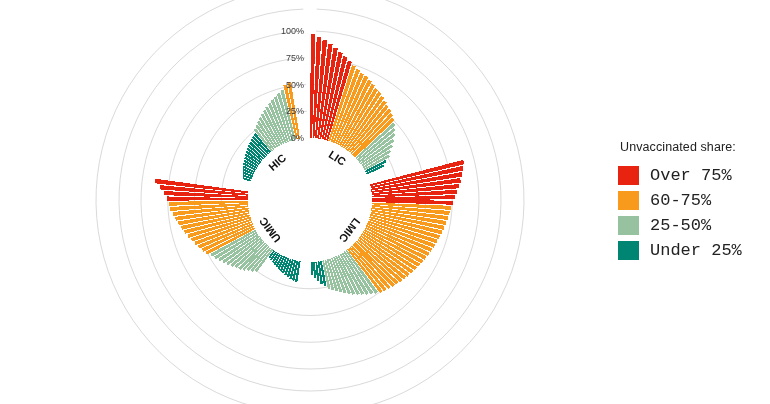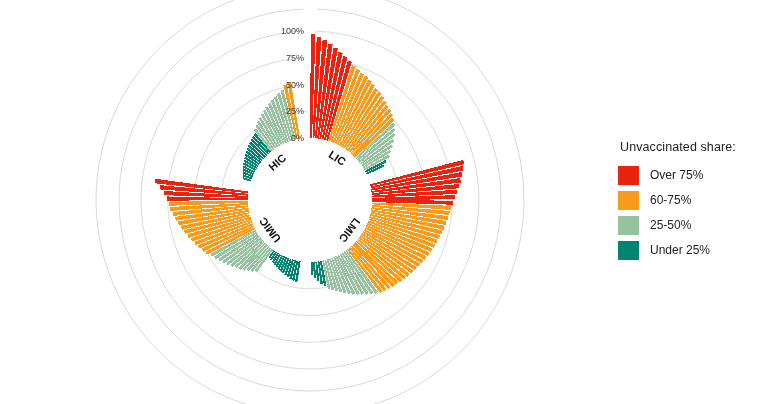--- a/index.html
+++ b/index.html
@@ -3,21 +3,21 @@
 <meta charset="utf-8">
 <style>
   html,body{margin:0;padding:0;background:#ffffff;}
   body{width:770px;height:404px;overflow:hidden;font-family:"Liberation Sans",sans-serif;}
   #stage{position:relative;width:770px;height:404px;}
   #chart-area{position:absolute;left:0;top:0;width:600px;height:404px;}
   #legend{position:absolute;left:608px;top:140px;width:192px;padding-left:10px;}
   #legend-title{font-size:12.5px;color:#222;margin:0 0 10px 2px;letter-spacing:.1px;}
   .legend-row{display:flex;align-items:center;height:22px;margin-bottom:3px;}
   .legend-swatch{width:21px;height:19px;margin-right:11px;flex:0 0 auto;}
-  .legend-label{font-size:12px;color:#222;line-height:1;}
+  .legend-label{font-size:17px;color:#222;line-height:1;font-family:Liberation Mono, monospace;}
   svg{display:block;}
   .tick-label{font-size:9px;fill:#3d3d3d;font-family:"Liberation Sans",sans-serif;}
   .grid-arc{fill:none;stroke:#c9c9c9;stroke-width:.7;}
   .cat-label{font-size:11px;fill:#111;font-family:"Liberation Sans",sans-serif;font-weight:bold;}
 </style>
 </head>
 <body>
 
 <div id="stage">
 

